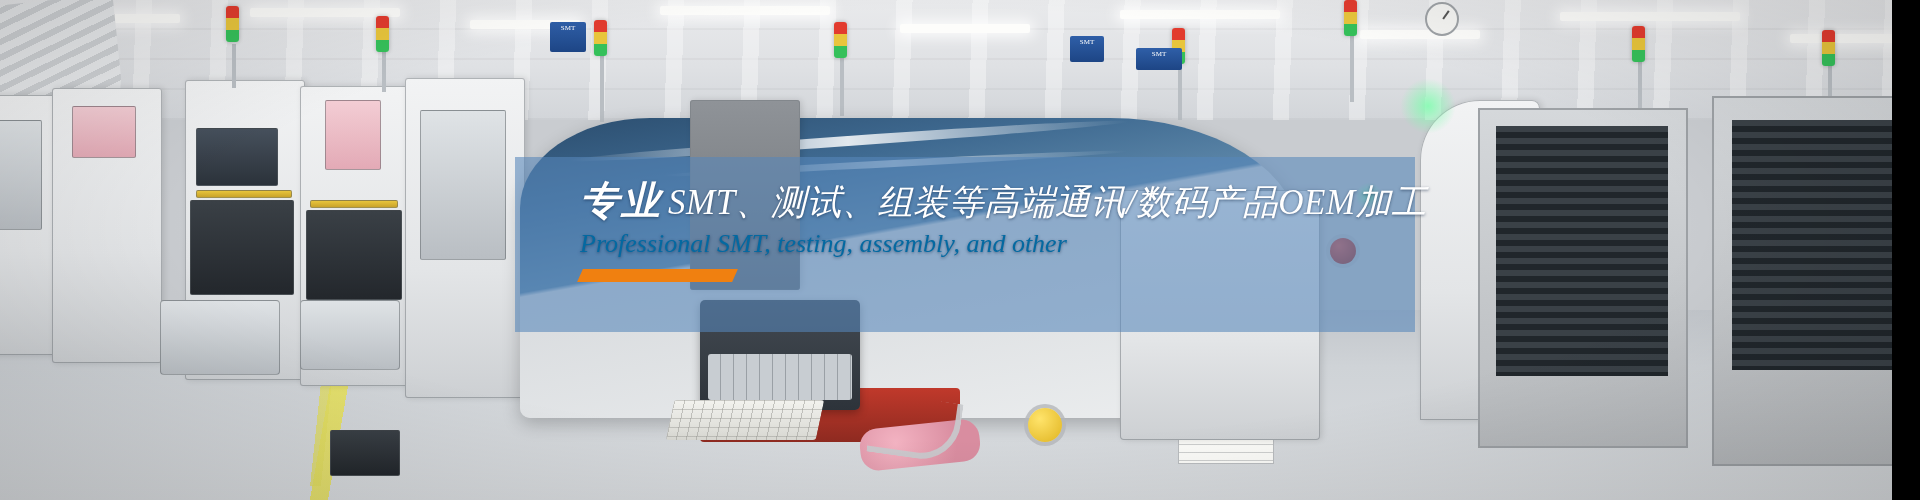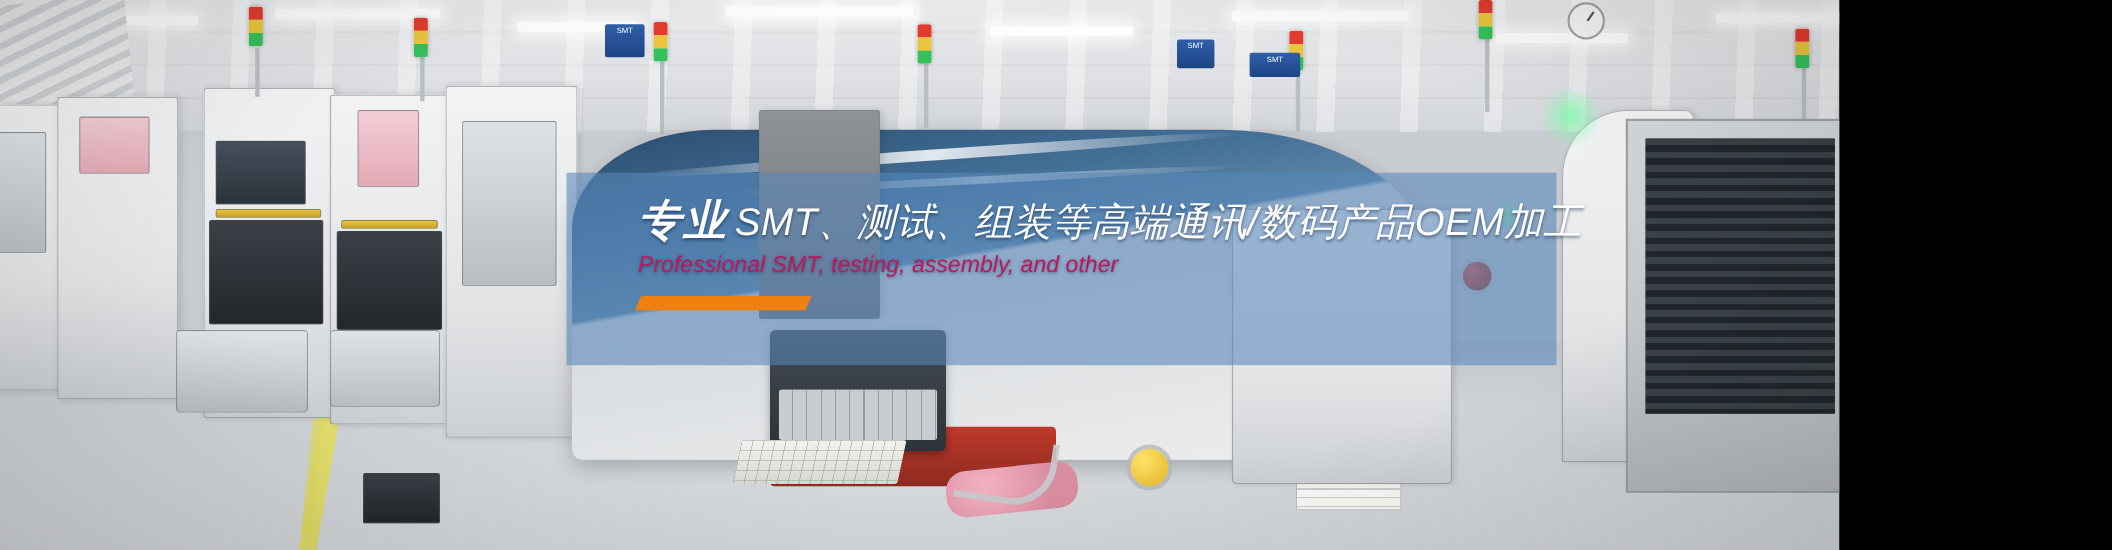--- a/index.html
+++ b/index.html
@@ -1,24 +1,24 @@
 <!DOCTYPE html>
 <html><head>
 <meta charset="utf-8">
 <title>SMT Factory Banner</title>
 <style>
   * { margin:0; padding:0; box-sizing:border-box; }
   html,body { background:#000; }
 
   .stage {
     position:relative;
-    width:1672px;
+    width:1892px;
     height:500px;
     overflow:hidden;
-    font-family:Liberation Sans, sans-serif;
+    font-family:Liberation Serif, serif;
     background:#c9ccd0;
   }
 
   
   .photo { position:absolute; inset:0; overflow:hidden; }
 
   
   .ceiling {
     position:absolute; left:0; top:0; width:100%; height:120px;
     background:
@@ -200,22 +200,22 @@
   .headline .strong{
     font-weight:bold;
     font-size:39px;
     letter-spacing:2px;
     padding-right:6px;
   }
   .headline .rest{ font-weight:500; }
 
   .sub1{
     position:absolute; left:65px; top:72px;
-    color:#be185d;
-    font-size:21px;
+    color:#0369a1;
+    font-size:26px;
     font-style:italic;
     white-space:nowrap;
     text-shadow:0 1px 3px rgba(10,30,60,.5);
   }
   .sub2{
     position:absolute; left:200px; top:105px;
     color:#ffffff;
     font-size:21px;
     font-style:italic;
     white-space:nowrap;

